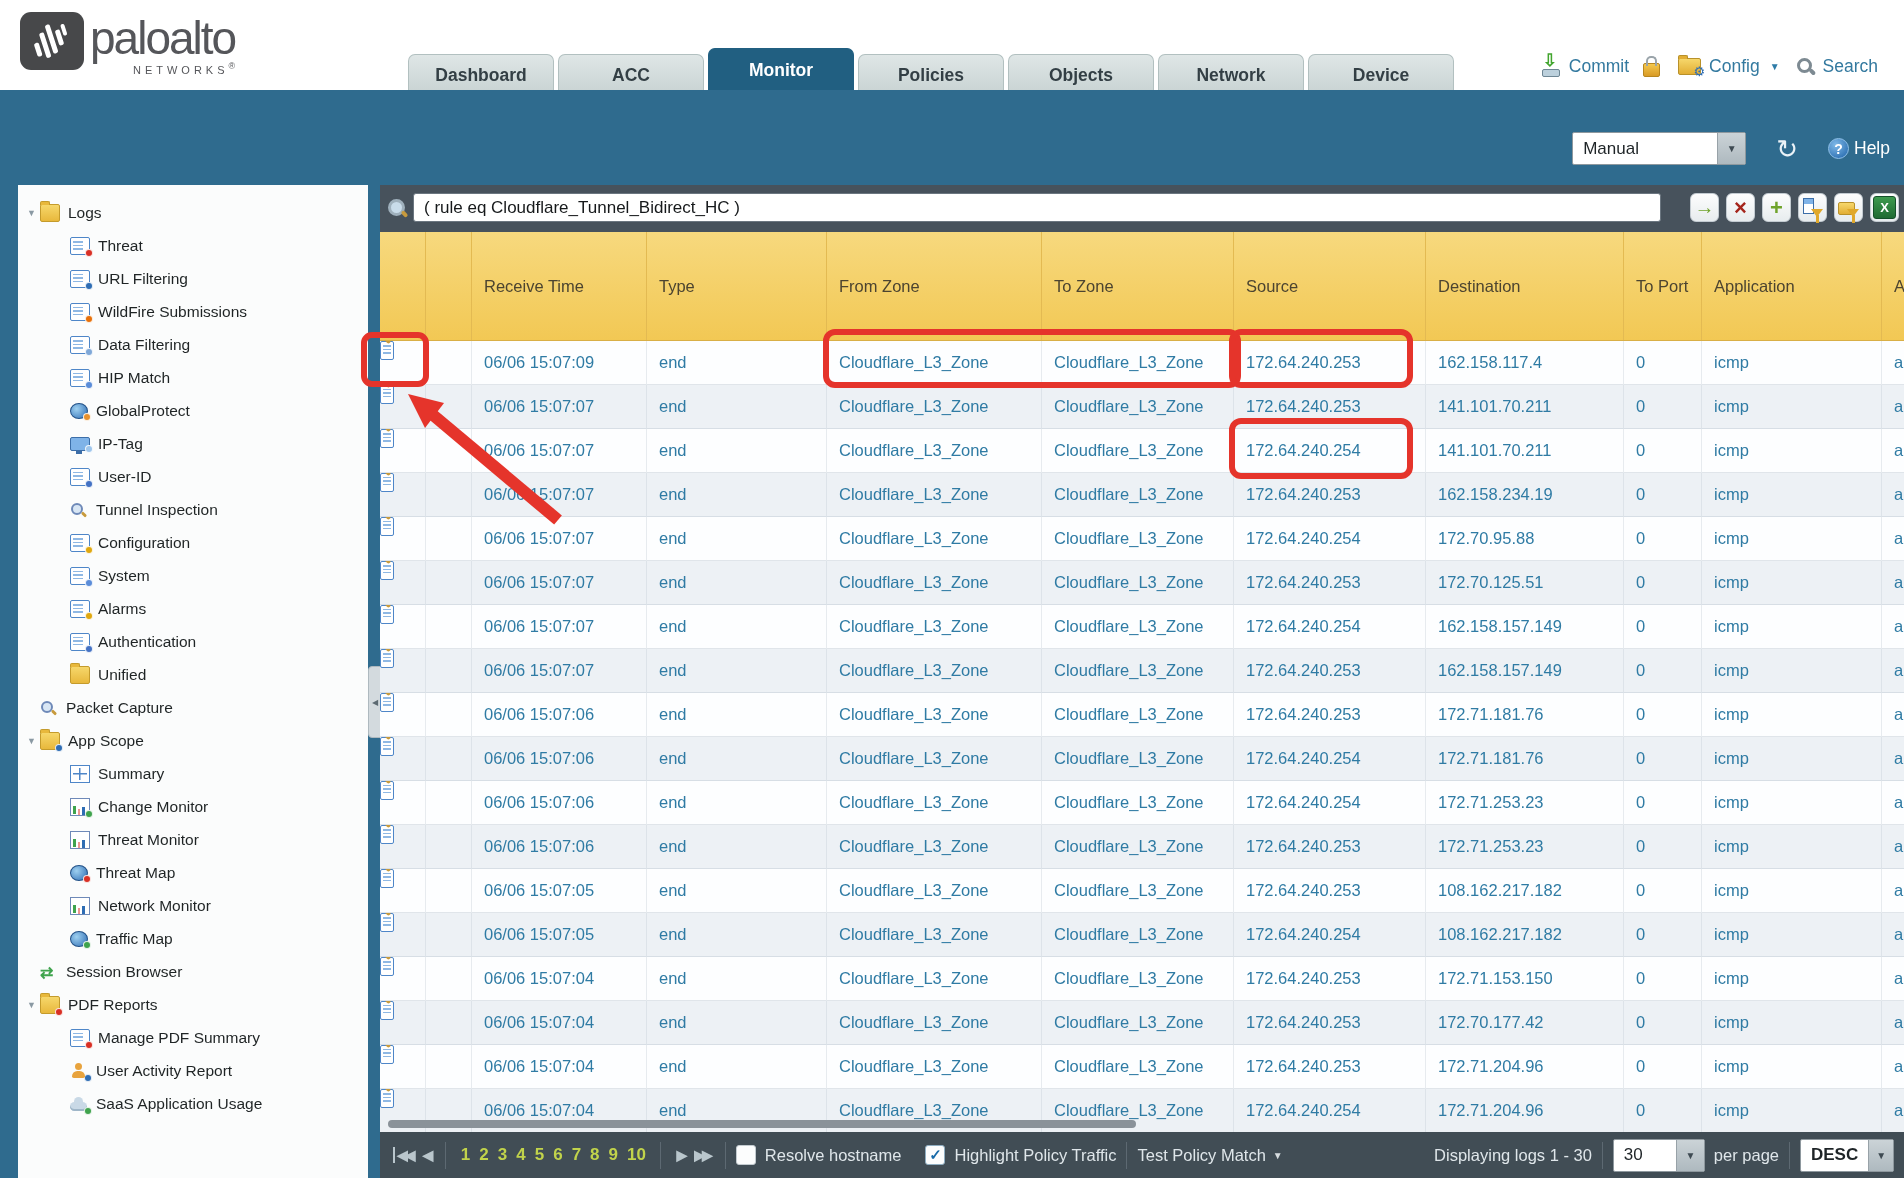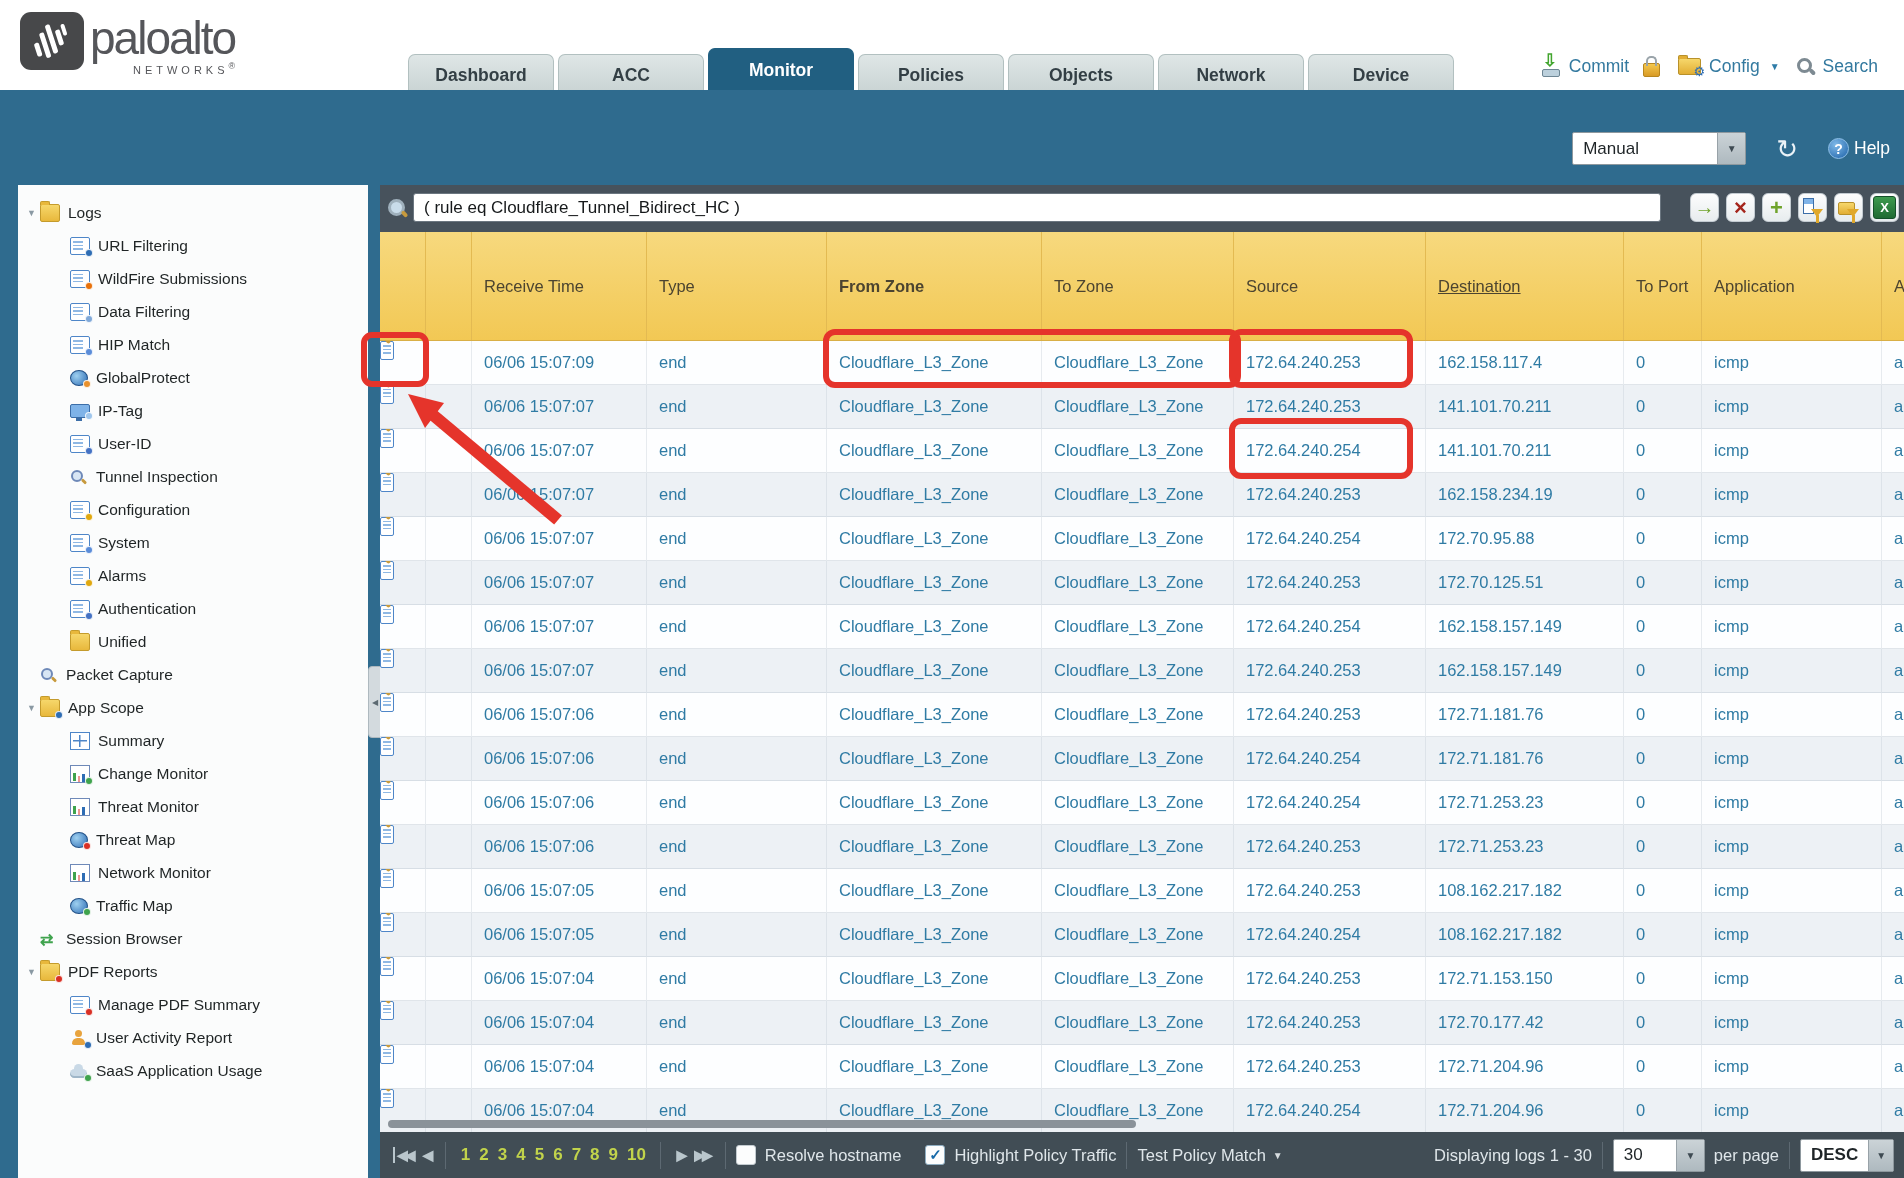--- a/index.html
+++ b/index.html
@@ -188,20 +188,26 @@
 
 <div class="sidebar" id="sidebar">
     <div style="height: 11px;"></div>
     <div class="side-item lvl0">
       <span class="tri">▼</span>
       <span class="tree-icon ic-folder"></span>
       <span class="side-label">Logs</span>
     </div>
     <div class="side-item lvl1">
       <span class="tree-icon ic-doc">
+        <span class="ic-badge" style="background: rgb(217, 48, 37);"></span>
+      </span>
+      <span class="side-label">Threat</span>
+    </div>
+    <div class="side-item lvl1">
+      <span class="tree-icon ic-doc">
         <span class="ic-badge" style="background: rgb(46, 109, 180);"></span>
       </span>
       <span class="side-label">URL Filtering</span>
     </div>
     <div class="side-item lvl1">
       <span class="tree-icon ic-doc">
         <span class="ic-badge" style="background: rgb(232, 113, 10);"></span>
       </span>
       <span class="side-label">WildFire Submissions</span>
     </div>
@@ -359,24 +365,24 @@
         <span class="fbtn k-excel">
           <span class="xls">X</span>
         </span>
       </div>
   </div>
   <div class="grid-header" id="grid-header">
       <div class="gh-cell" style="width: 46px;"></div>
       <div class="gh-cell" style="width: 46px;"></div>
       <div class="gh-cell" style="width: 175px;">Receive Time</div>
       <div class="gh-cell" style="width: 180px;">Type</div>
-      <div class="gh-cell" style="width: 215px; font-weight: bold;">From Zone</div>
+      <div class="gh-cell" style="width: 215px;">From Zone</div>
       <div class="gh-cell" style="width: 192px;">To Zone</div>
       <div class="gh-cell" style="width: 192px;">Source</div>
-      <div class="gh-cell" style="width: 198px; text-decoration: underline;">Destination</div>
+      <div class="gh-cell" style="width: 198px;">Destination</div>
       <div class="gh-cell" style="width: 78px;">To Port</div>
       <div class="gh-cell" style="width: 180px;">Application</div>
       <div class="gh-cell" style="width: 140px;">A</div>
     </div>
   <div class="rows" id="rows">
       <div class="trow">
         <div class="tcell" style="width: 46px; padding: 0px;"><span class="detail-ic"><span class="d"></span><span class="h"></span></span></div>
         <div class="tcell" style="width: 46px;"></div>
         <div class="tcell" style="width: 175px;">06/06 15:07:09</div>
         <div class="tcell" style="width: 180px;">end</div>

